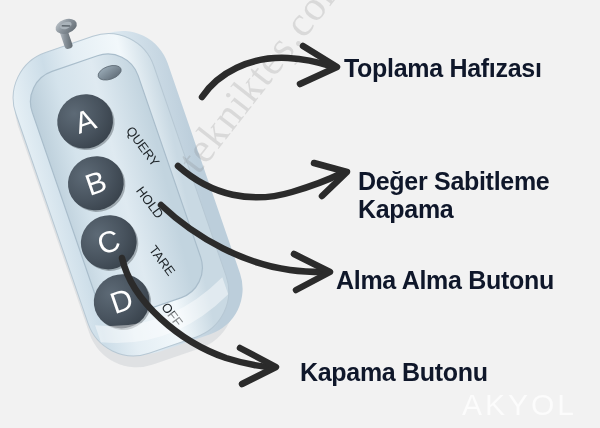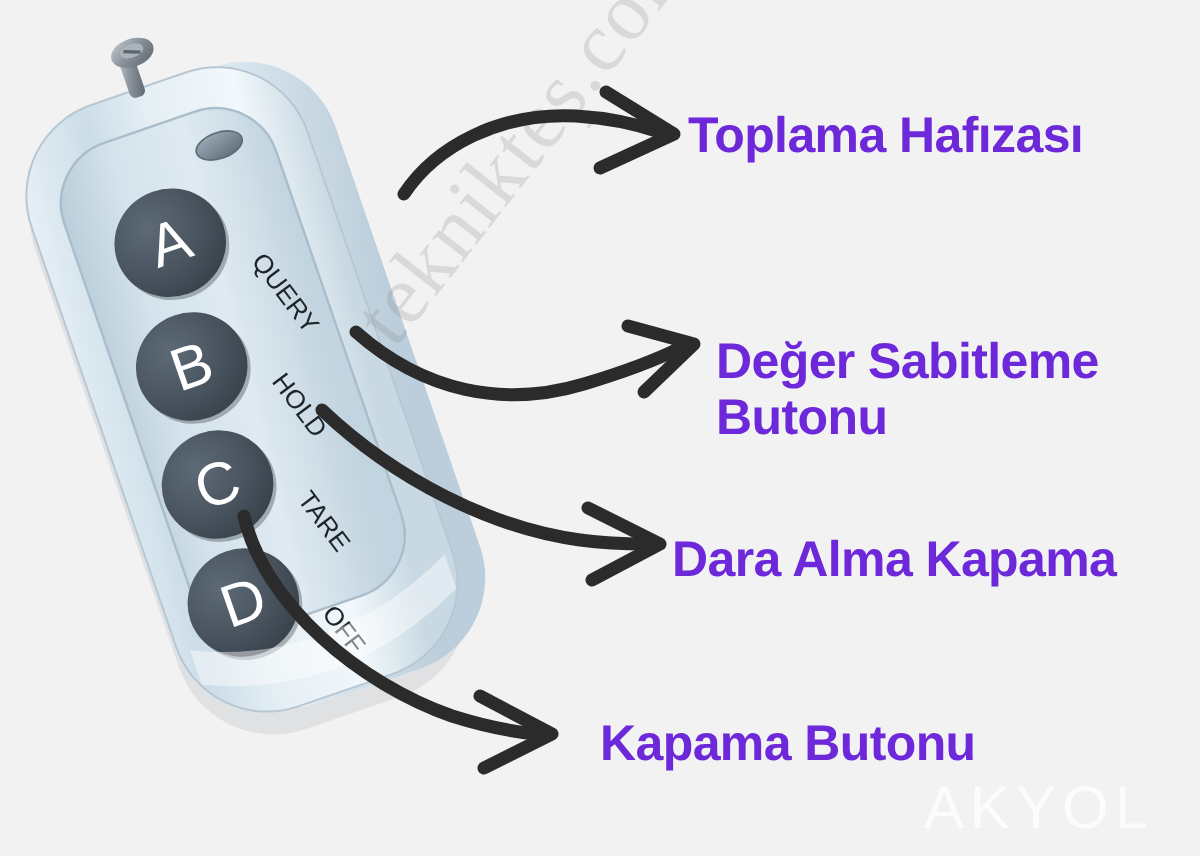--- a/index.html
+++ b/index.html
@@ -23,21 +23,21 @@
     top: 0px;
     width: 300px;
     height: 428px;
     pointer-events: none;
   }
   #remote-wrap svg { display: block; }
 
   
   .label {
     position: absolute;
-    color: #6d28d9;
+    color: #0f172a;
     font-weight: bold;
     font-family: "Liberation Sans", sans-serif;
     letter-spacing: -0.3px;
     line-height: 1.12;
     white-space: pre-line;
   }
   #label-0 { left: 344px; top: 54px;  font-size: 25px; }
   #label-1 { left: 358px; top: 167px; font-size: 25px; }
   #label-2 { left: 336px; top: 266px; font-size: 25px; }
   #label-3 { left: 284px; top: 358px; font-size: 25px; margin-left: 16px; }
@@ -204,21 +204,21 @@
       <g>
         <path d="M122 258 C132 302 180 342 226 358 C245 364 258 366 268 367" stroke-width="6.5"></path>
         <path d="M240 348 L276 367 L242 384" stroke-width="6.5"></path>
       </g>
     </g>
   </svg>
 
   <div class="label" id="label-0">Toplama Hafızası</div>
 
   <div class="label" id="label-1">Değer Sabitleme
-Butonu</div>
-
-  <div class="label" id="label-2">Dara Alma Kapama</div>
+Kapama</div>
+
+  <div class="label" id="label-2">Alma Alma Butonu</div>
 
   <div class="label" id="label-3">Kapama Butonu</div>
 
   <div id="watermark-brand">AKYOL</div>
 
 </div>
 
 </body></html>

